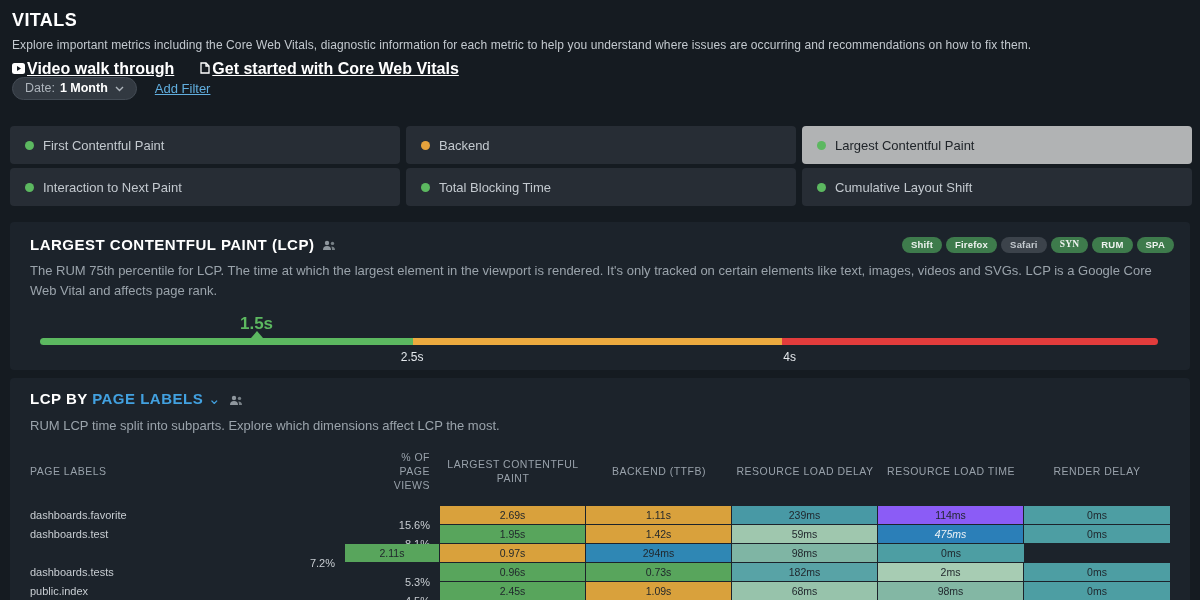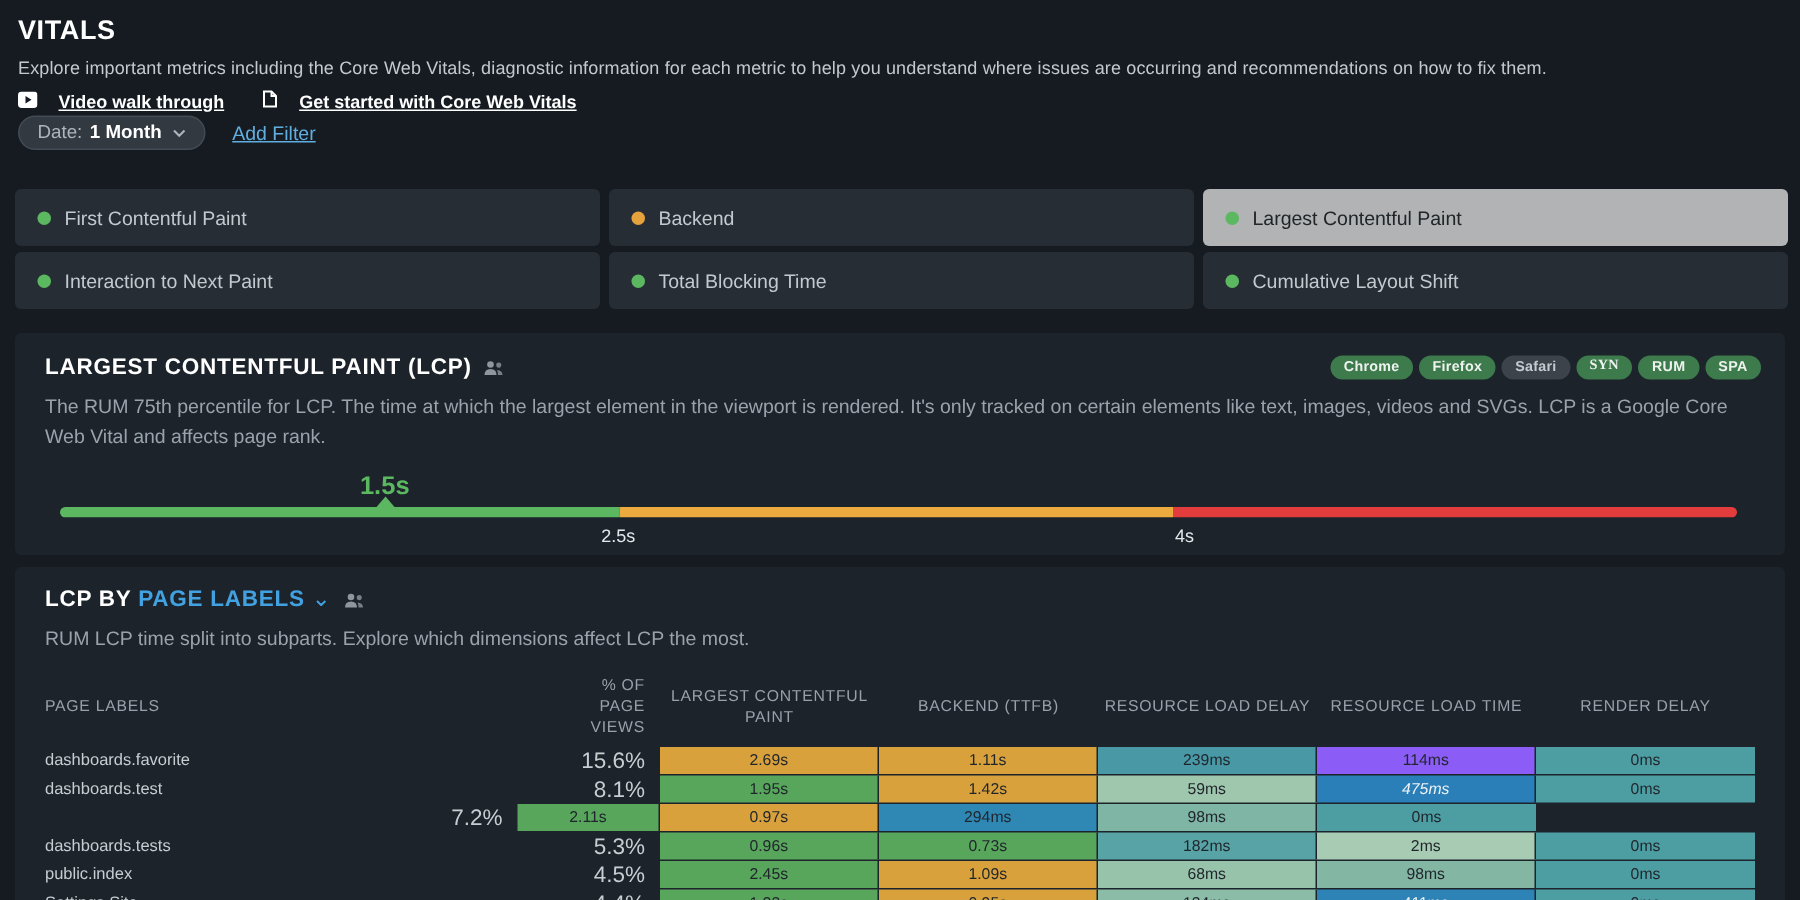--- a/index.html
+++ b/index.html
@@ -11,21 +11,21 @@
     overflow:hidden;
     position:relative;
   }
   a { color:inherit; }
 
   
   .header { position:absolute; left:12px; top:10px; right:12px; }
   .page-title { font-size:18px; font-weight:700; letter-spacing:.4px; color:#fff; }
   .page-desc { margin-top:7px; font-size:12px; color:#c3c9cf; letter-spacing:.1px; }
   .header-links { margin-top:8px; display:flex; gap:26px; align-items:center; }
-  .hlink { display:flex; align-items:center; gap:14px; font-size:12px; font-weight:700;
+  .hlink { display:flex; align-items:center; gap:2px; font-size:16px; font-weight:700;
            color:#fff; text-decoration:underline; cursor:pointer; }
   .hlink svg { flex:0 0 auto; }
 
   
   .filter-bar { position:absolute; left:12px; top:77px; display:flex; align-items:center; gap:18px; }
   .date-pill { display:flex; align-items:center; gap:5px; background:#323941; border:1px solid #434b54;
                border-radius:12px; padding:3px 12px 4px 12px; font-size:12.5px; cursor:pointer; }
   .date-pill .k { color:#aeb5bc; }
   .date-pill .v { color:#fff; font-weight:700; }
   .date-pill svg { margin-left:2px; }
@@ -72,21 +72,21 @@
   .tbl { margin-top:14px; }
   .tbl-grid { display:grid; grid-template-columns:315px 95px repeat(5,1fr); align-items:center; }
   .tbl-head { min-height:37px; }
   .th { font-size:10.5px; color:#98a1aa; letter-spacing:.5px; line-height:1.35; }
   .th.c { text-align:center; }
   .th.r { text-align:right; padding-right:10px; }
   .th.r .inner { max-width:46px; margin-left:auto; }
   .tbl-rows { margin-top:6px; display:grid; row-gap:1px; }
   .trow { height:18px; }
   .td-label { font-size:11px; color:#c8cdd2; white-space:nowrap; overflow:hidden; }
-  .td-views { font-size:15px; color:#c8cdd2; text-align:right; padding-right:10px; }
+  .td-views { font-size:11px; color:#c8cdd2; text-align:right; padding-right:10px;margin-top:21px; }
   .cell { height:18px; line-height:18px; text-align:center; font-size:10.5px; color:#1f252b;
           border-right:1px solid #1c232b; overflow:hidden; cursor:pointer; }
   .cell:last-child { border-right:none; }
   .cell.light { color:#eef3f6; }
 </style>
 </head>
 <body>
 
 <div class="header">
   <div class="page-title">VITALS</div>
@@ -158,21 +158,21 @@
     <span class="panel-title">LARGEST CONTENTFUL PAINT (LCP)</span>
     <span class="users-icon">
       <svg width="14" height="11" viewBox="0 0 14 11" fill="#8f979e">
           <circle cx="5" cy="3" r="2.2"></circle>
           <path d="M1 10 q0 -4 4 -4 q4 0 4 4 z"></path>
           <circle cx="10.5" cy="3.4" r="1.7" opacity=".8"></circle>
           <path d="M9.4 6.6 q3.6 .2 3.6 3.4 h-3 q0 -2 -.6 -3.4 z" opacity=".8"></path>
         </svg>
     </span>
     <span class="badges">
-        <span class="badge" style="background: rgb(62, 123, 76);">Chrome</span>
+        <span class="badge" style="background: rgb(62, 123, 76);">Shift</span>
         <span class="badge" style="background: rgb(62, 123, 76);">Firefox</span>
         <span class="badge gray" style="background: rgb(60, 67, 75);">Safari</span>
         <span class="badge" style="background: rgb(62, 123, 76); font-family: Liberation Serif, serif;">SYN</span>
         <span class="badge" style="background: rgb(62, 123, 76);">RUM</span>
         <span class="badge" style="background: rgb(62, 123, 76);">SPA</span>
       </span>
   </div>
   <div class="panel-desc">The RUM 75th percentile for LCP. The time at which the largest element in the viewport is rendered. It's only tracked on certain elements like text, images, videos and SVGs. LCP is a Google Core Web Vital and affects page rank.</div>
 
   <div class="gauge">

